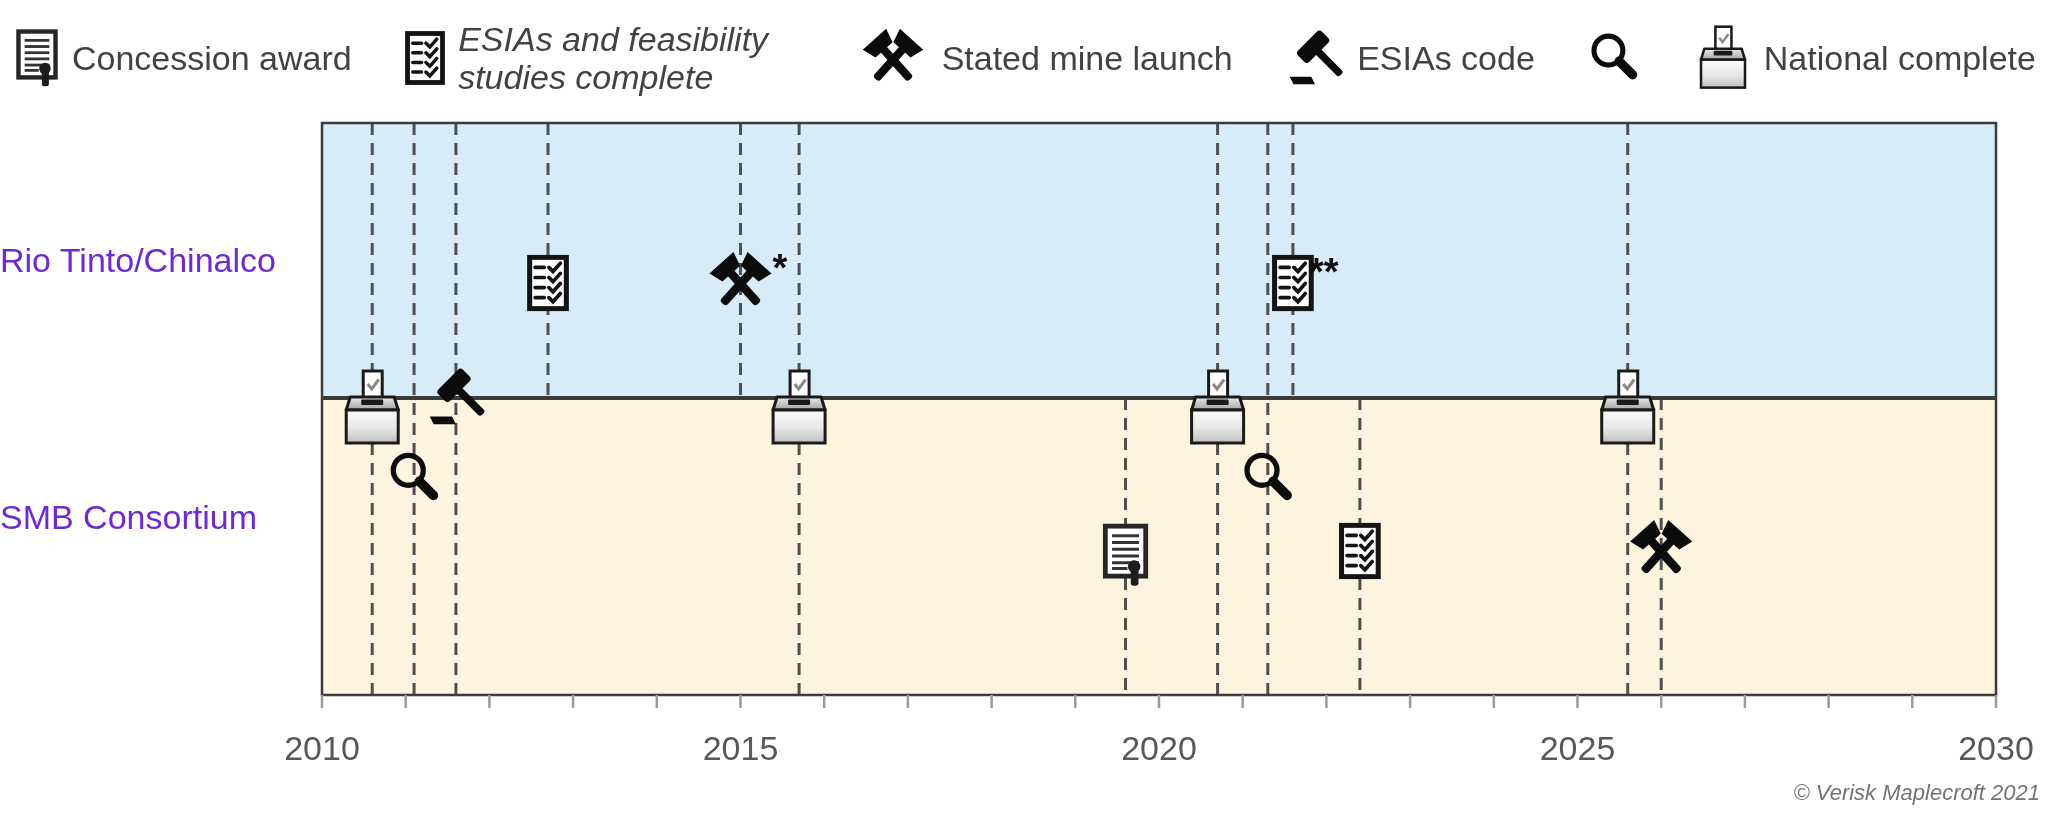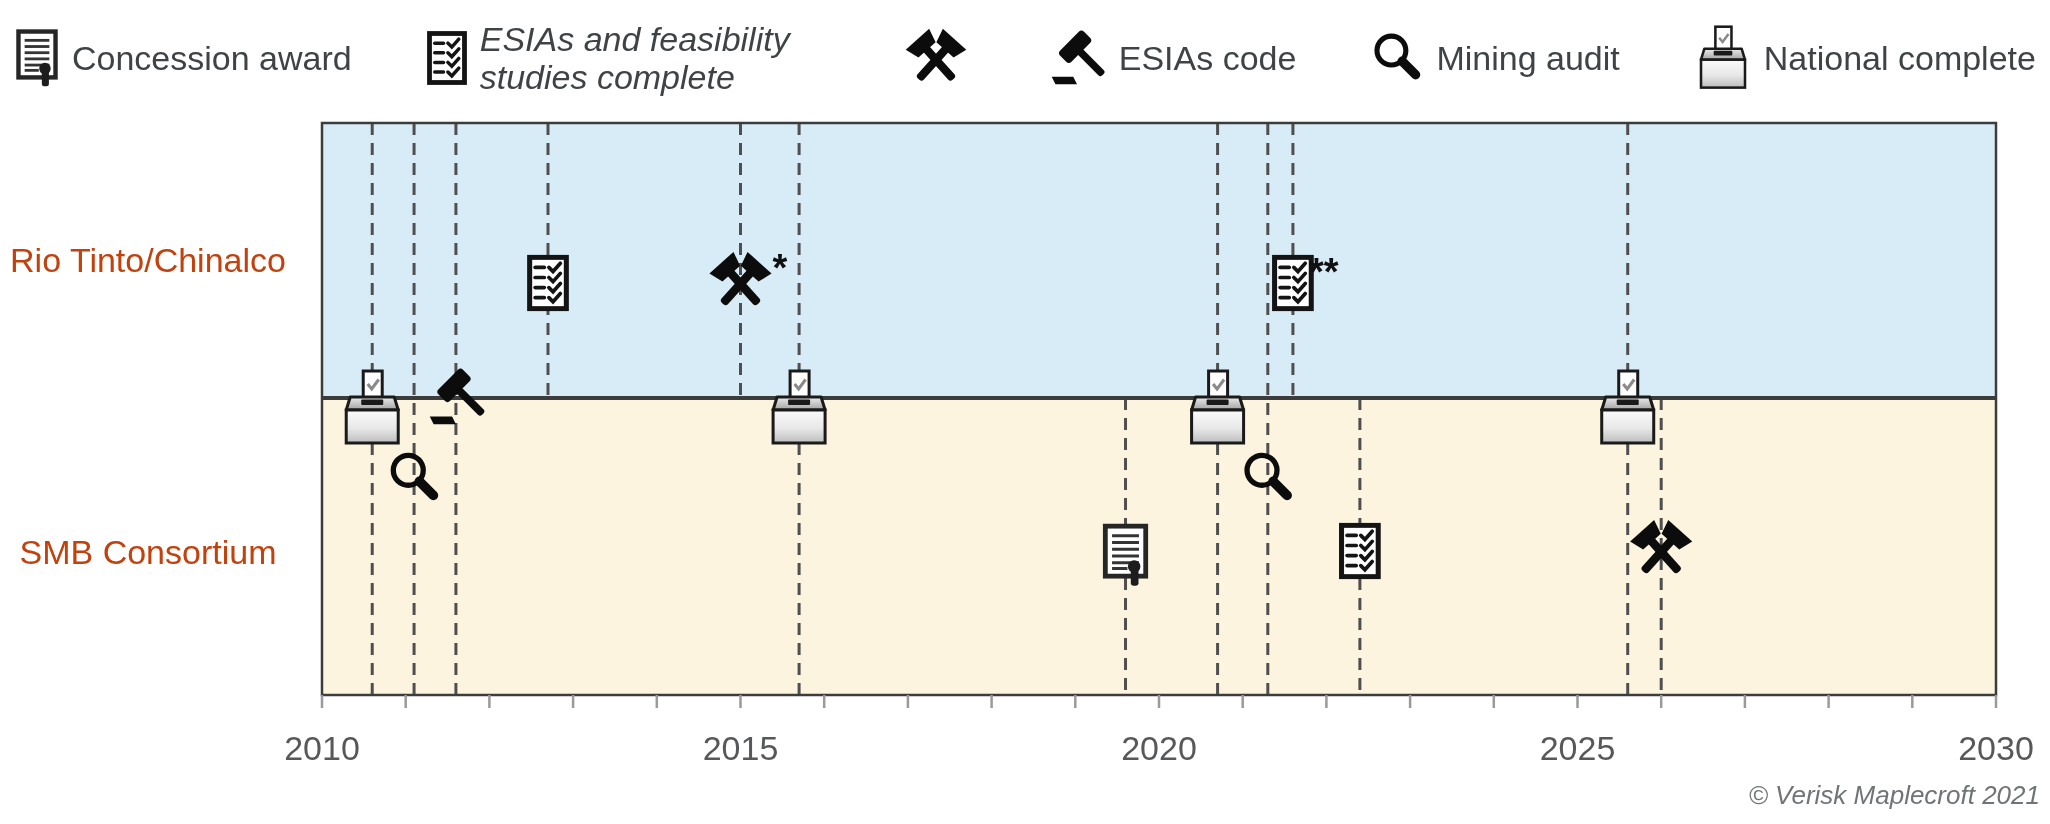--- a/index.html
+++ b/index.html
@@ -17,34 +17,34 @@
     font-size:34px;color:#404346;line-height:1.12;white-space:nowrap;
   }
   .legend-label.wrap{white-space:normal;width:345px;font-style:italic;}
   .legend-icon{flex:0 0 auto;}
   
   .band{position:absolute;left:322px;width:1674px;}
   .band-rio{top:123px;height:275px;background:#d8ecf7;}
   .band-smb{top:398px;height:297px;background:#fcf4df;}
   
   .lane-label{
-    position:absolute;left:0;width:296px;text-align:center;
-    font-size:34px;color:#c2410c;
+    position:absolute;left:0;width:296px;text-align:left;
+    font-size:34px;color:#6d28d9;
   }
   .lane-label-rio{top:241px;}
-  .lane-label-smb{top:533px;}
+  .lane-label-smb{top:498px;}
   
   #plot-svg{position:absolute;left:0;top:0;}
   #plot-svg text{font-family:"Liberation Sans", sans-serif;}
   .tick-label{font-size:34px;fill:#56585a;}
   .annotation{font-size:38px;font-weight:bold;fill:#101010;}
   
   #copyright{
     position:absolute;right:10px;top:780px;
-    font-size:26px;font-style:italic;color:#717477;
+    font-size:22px;font-style:italic;color:#717477;
   }
 </style>
 </head>
 <body>
 
 <div id="app">
 
   <div id="legend">
     <div class="legend-item">
       <svg class="legend-icon" width="46" height="60" viewBox="0 0 52 68">
@@ -55,32 +55,32 @@
     <div class="legend-item">
       <svg class="legend-icon" width="42" height="56" viewBox="0 0 48 62">
           <use href="#sym-esia-complete"></use>
         </svg>
       <span class="legend-label wrap">ESIAs and feasibility studies complete</span>
     </div>
     <div class="legend-item">
       <svg class="legend-icon" width="74" height="60" viewBox="0 0 80 64">
           <use href="#sym-stated-mine-launch"></use>
         </svg>
+      <span class="legend-label">Stated mine launch</span>
     </div>
     <div class="legend-item">
       <svg class="legend-icon" width="60" height="60" viewBox="0 0 64 64">
           <use href="#sym-mining-code"></use>
         </svg>
       <span class="legend-label">ESIAs code</span>
     </div>
     <div class="legend-item">
       <svg class="legend-icon" width="54" height="54" viewBox="0 0 58 58">
           <use href="#sym-mining-audit"></use>
         </svg>
-      <span class="legend-label">Mining audit</span>
     </div>
     <div class="legend-item">
       <svg class="legend-icon" width="58" height="66" viewBox="0 0 68 78">
           <use href="#sym-national-election"></use>
         </svg>
       <span class="legend-label">National complete</span>
     </div>
   </div>
 
   <div class="band band-rio"></div>

